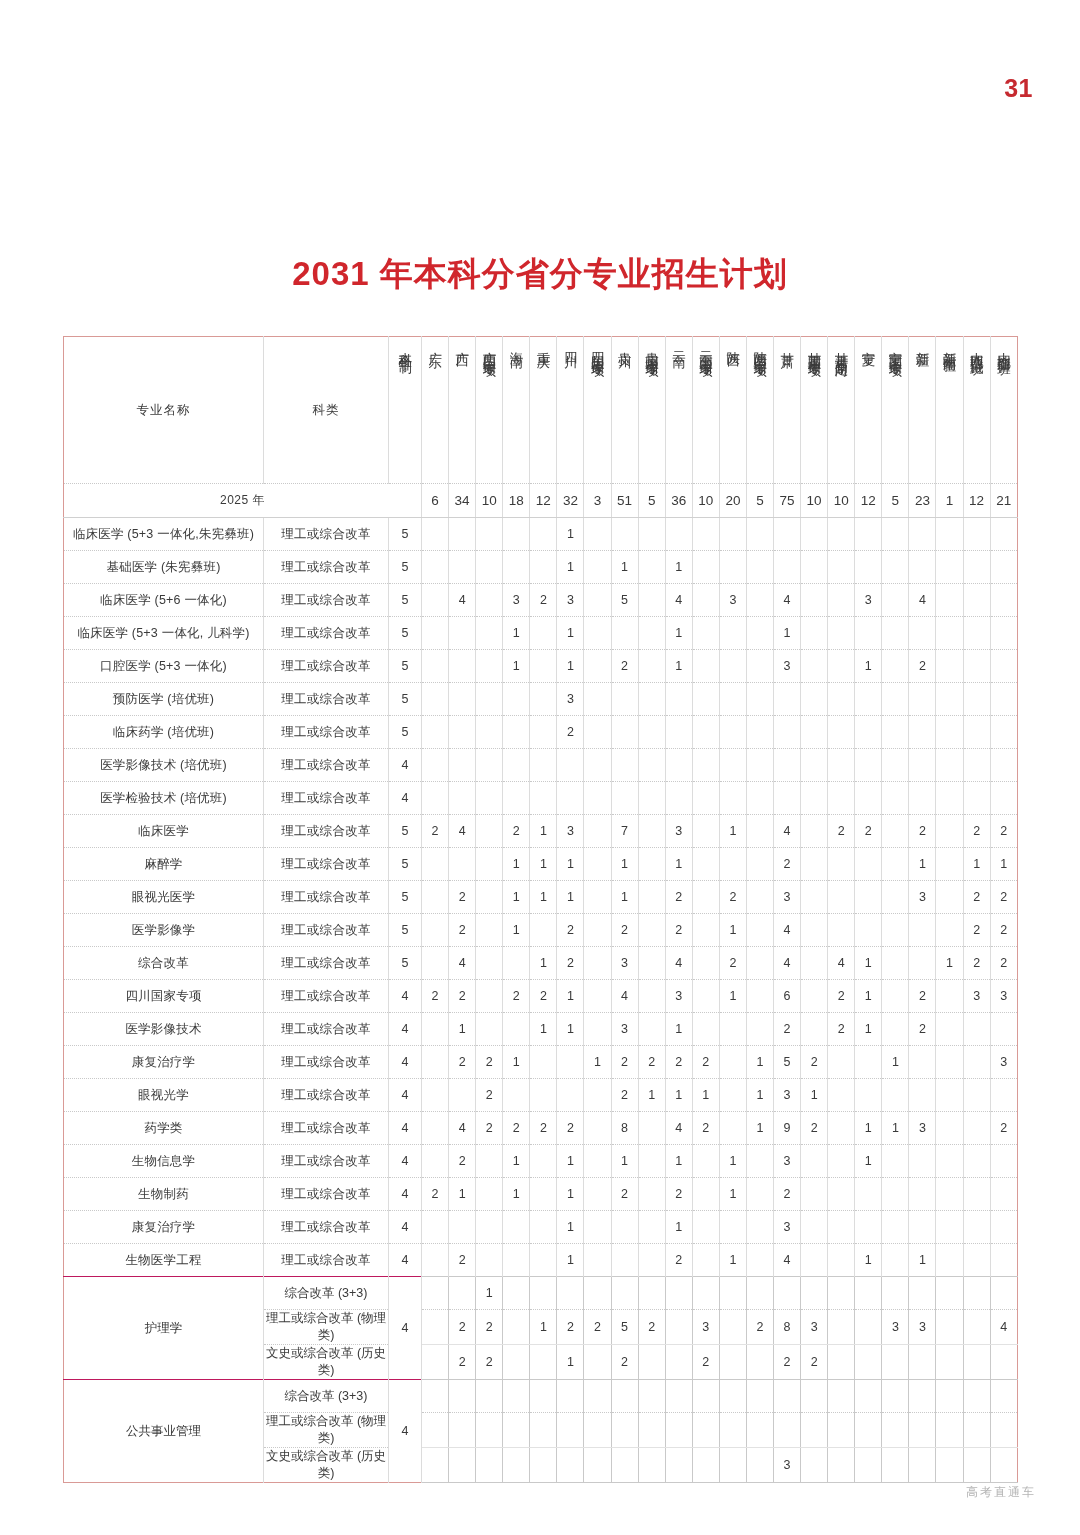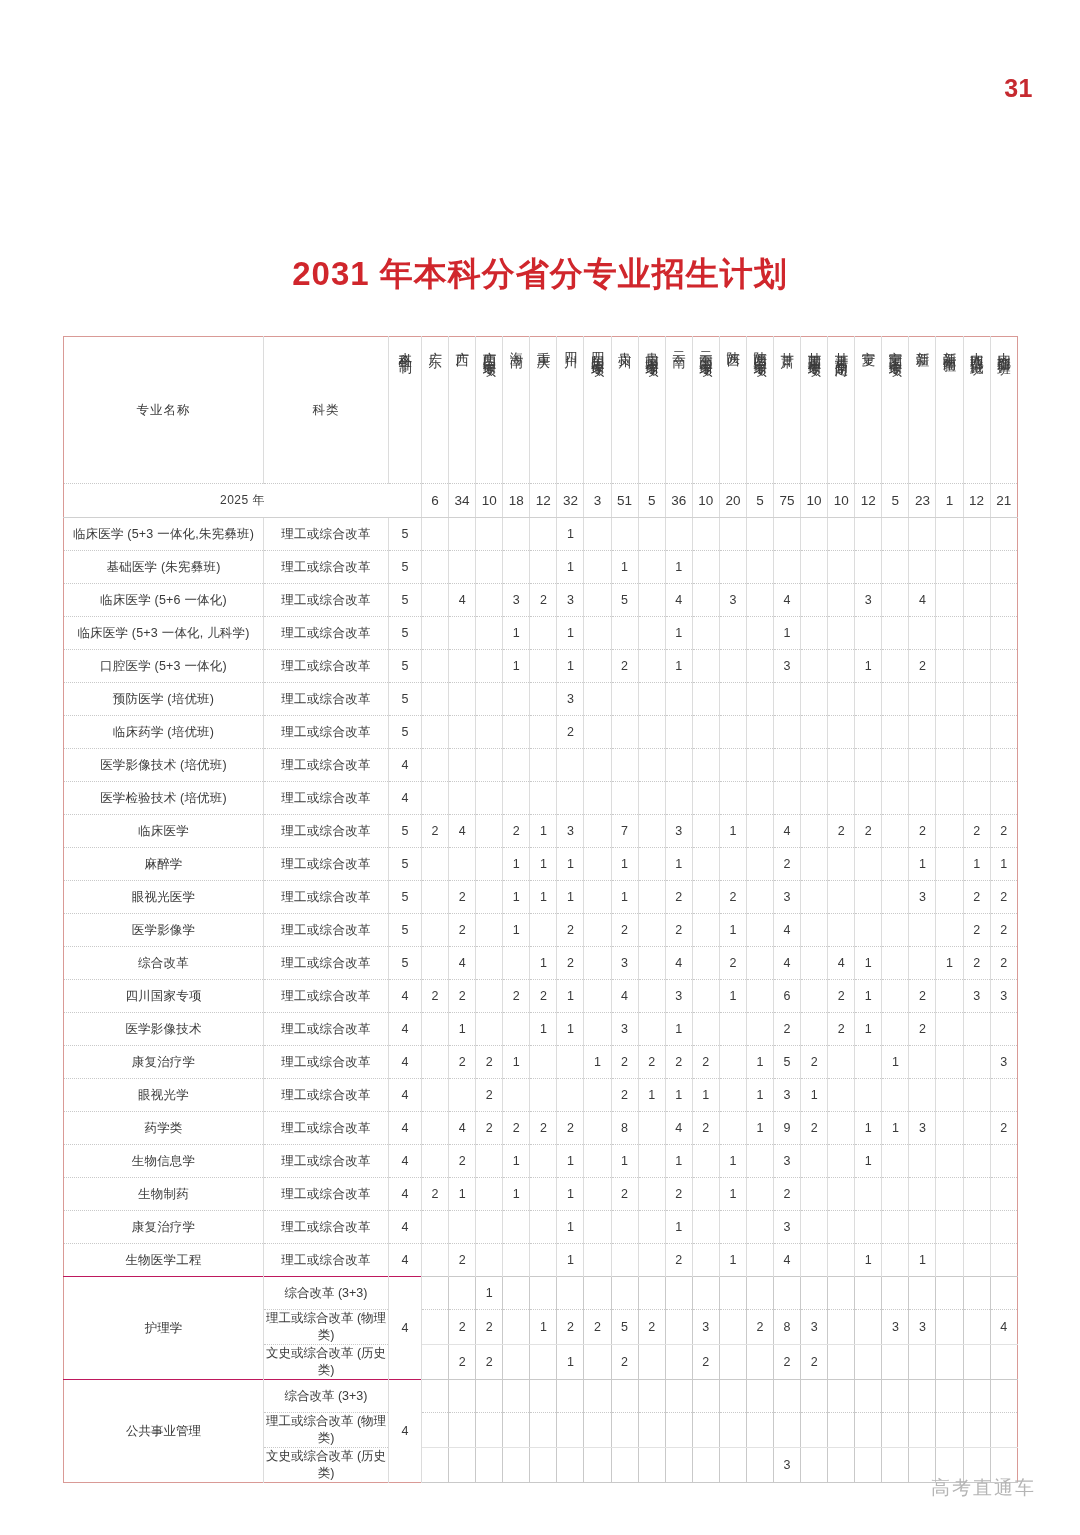--- a/index.html
+++ b/index.html
@@ -33,21 +33,21 @@
     font-size: 33px;
     font-weight: bold;
     color: #d0262c;
     letter-spacing: 1px;
     font-family: "Liberation Sans", "DejaVu Sans", sans-serif;
   }
   .watermark {
     position: absolute;
     bottom: 34px;
     right: 44px;
-    font-size: 19px;
+    font-size: 12px;
     color: #b5b5b5;
     letter-spacing: 2px;
   }
   .table-wrap {
     position: absolute;
     left: 63px;
     top: 336px;
     width: 954px;
   }
   table.plan {

